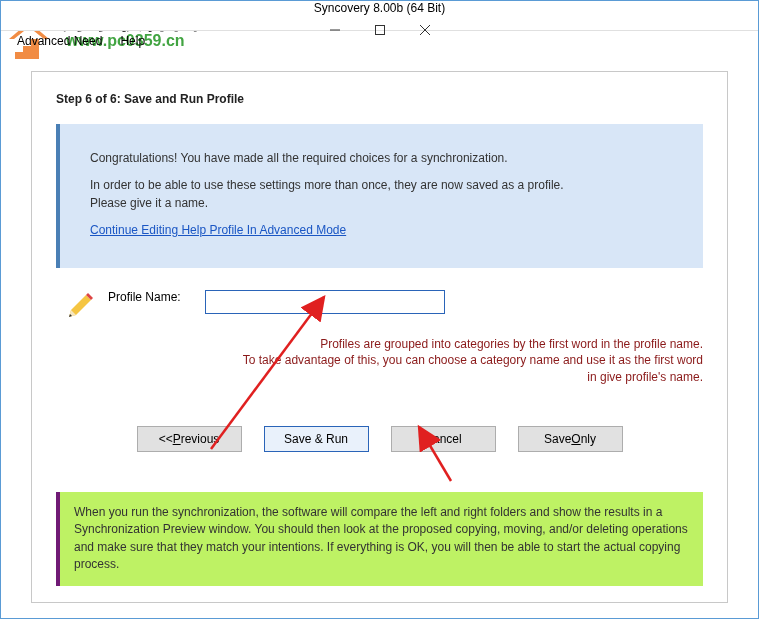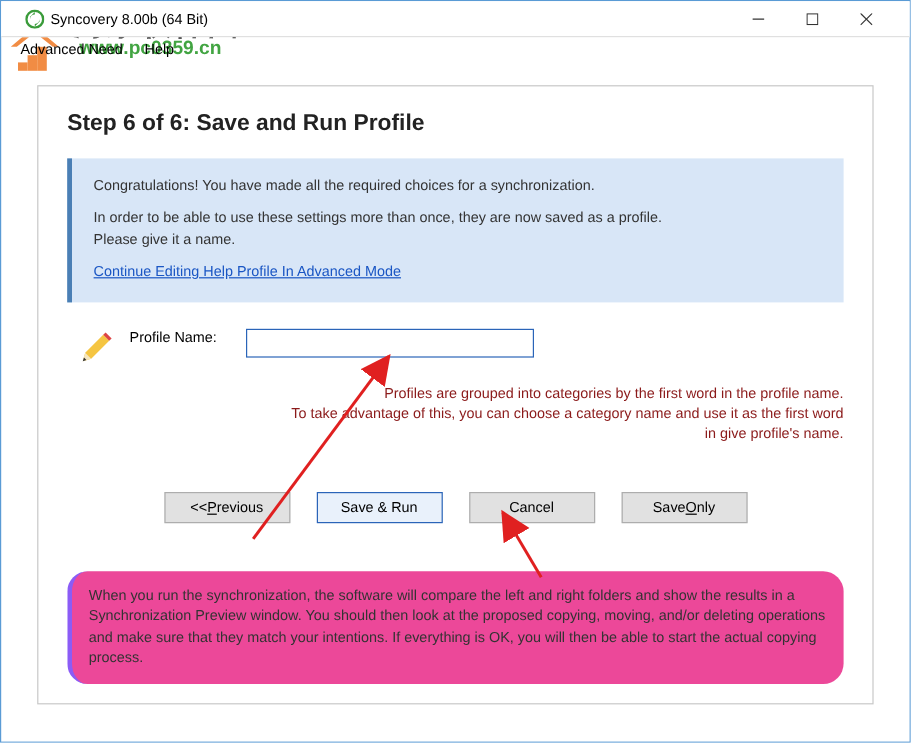--- a/index.html
+++ b/index.html
@@ -23,20 +23,21 @@
     }
     .titlebar {
       height: 30px;
       background: #fff;
       border-bottom: 1px solid #e0e0e0;
       display: flex;
       align-items: center;
       padding: 0 14px;
       position: relative;
       z-index: 10;
+      flex-direction: column;
     }
     .app-icon-svg {
       width: 16px;
       height: 16px;
       margin-left: 6px;
       margin-right: 5px;
     }
     .title-text {
       font-size: 12px;
       color: #000;
@@ -100,31 +101,31 @@
     }
     .main-area {
       padding: 20px 30px 15px 30px;
     }
     .dialog-border {
       border: 1px solid #c8c8c8;
       padding: 20px 24px 16px 24px;
       background: #fff;
     }
     .step-title {
-      font-size: 19px;
+      font-size: 12px;
       font-weight: bold;
       color: #222;
       margin-bottom: 18px;
     }
     .info-box {
       display: flex;
       background: #d8e6f7;
       border-left: 4px solid #4a7fb5;
       margin-bottom: 22px;
-      padding: 4px;
+      padding: 16px;
     }
     .info-content {
       flex: 1;
       padding: 10px 14px 12px 14px;
       font-size: 12px;
       line-height: 1.45;
       color: #333;
     }
     .info-content p {
       margin-bottom: 10px;
@@ -191,23 +192,22 @@
     }
     .dlg-btn.primary {
       background: #e9f1fb;
       border: 1px solid #2a64b8;
     }
     .mnemonic {
       text-decoration: underline;
     }
     .bottom-box {
       display: flex;
-      background: #ec4899;
-      border-left: 4px solid #8b5cf6;
-      border-radius: 17px;
+      background: #bef264;
+      border-left: 4px solid #701a75;
     }
     .bottom-content {
       padding: 12px 14px;
       font-size: 12px;
       line-height: 1.45;
       color: #333;
     }
     .arrow-svg {
       position: absolute;
       pointer-events: none;

